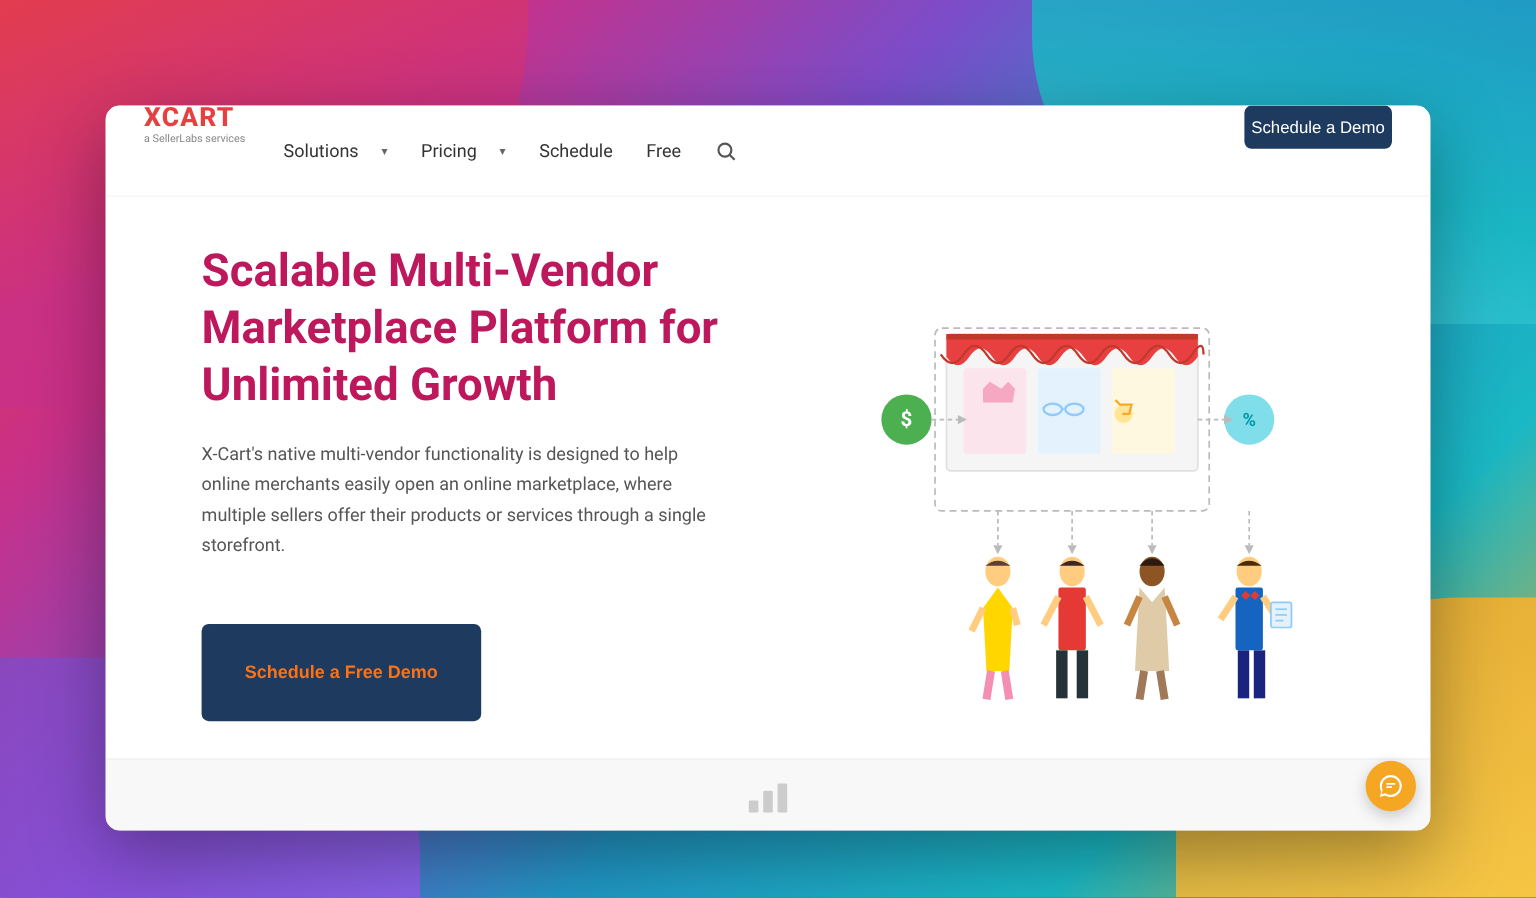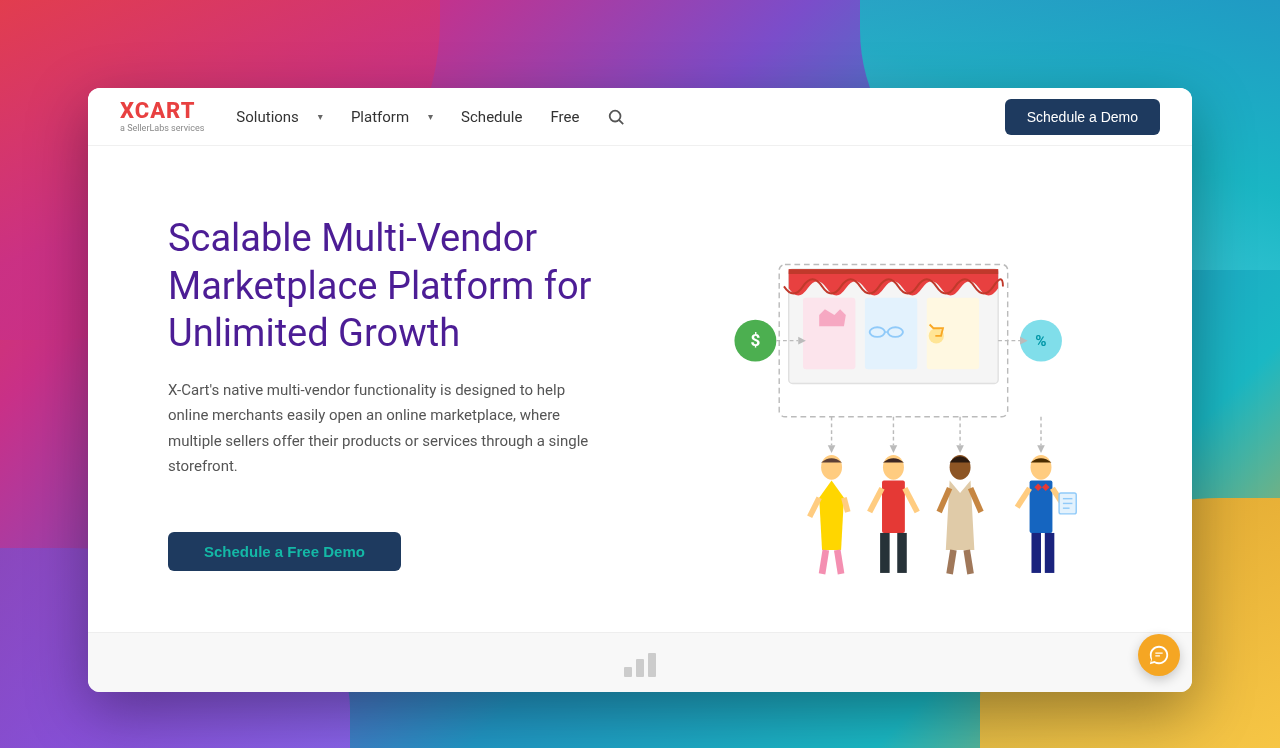--- a/index.html
+++ b/index.html
@@ -84,23 +84,22 @@
       box-shadow: 0 20px 60px rgba(0,0,0,0.35);
       z-index: 10;
       overflow: hidden;
       display: flex;
       flex-direction: column;
     }
 
     
     .navbar {
       display: flex;
-      align-items: center;
       padding: 0 32px;
-      height: 58px;
+      height: 76px;
       border-bottom: 1px solid #f0f0f0;
       background: #fff;
       flex-shrink: 0;
     }
 
     .logo {
       display: flex;
       flex-direction: column;
       margin-right: 32px;
     }
@@ -153,21 +152,21 @@
     }
 
     .nav-cta {
       margin-left: auto;
     }
 
     .btn-demo-nav {
       background: #1e3a5f;
       color: #fff;
       border: none;
-      padding: 10px 22px;
+      padding: 10px 6px;
       border-radius: 6px;
       font-size: 14px;
       font-weight: 500;
       cursor: pointer;
     }
 
     
     .hero {
       display: flex;
       flex: 1;
@@ -179,40 +178,40 @@
     .hero-left {
       flex: 1;
       display: flex;
       flex-direction: column;
       justify-content: center;
       padding-right: 40px;
     }
 
     .hero-title {
       font-size: 38px;
-      font-weight: 400;
-      color: #4c1d95;
+      font-weight: 700;
+      color: #be185d;
       line-height: 1.25;
       margin-bottom: 20px;
     }
 
     .hero-desc {
       font-size: 15px;
       color: #555;
       line-height: 1.7;
       margin-bottom: 52px;
       max-width: 430px;
     }
 
     .btn-demo-hero {
       display: inline-block;
       background: #1e3a5f;
-      color: #14b8a6;
+      color: #f97316;
       border: none;
-      padding: 11px 36px;
+      padding: 32px 36px;
       border-radius: 6px;
       font-size: 15px;
       font-weight: 600;
       cursor: pointer;
       width: fit-content;
     }
 
     
     .hero-right {
       flex: 1;
@@ -282,21 +281,21 @@
       </div>
       <div class="logo-sub">a SellerLabs services</div>
     </div>
 
     <div class="nav-links">
       <div class="nav-item">
         <span>Solutions</span>
         <span class="chevron">▾</span>
       </div>
       <div class="nav-item">
-        <span>Platform</span>
+        <span>Pricing</span>
         <span class="chevron">▾</span>
       </div>
       <div class="nav-item">
         <span>Schedule</span>
       </div>
       <div class="nav-item">
         <span>Free</span>
       </div>
       <div class="nav-item">
         <svg class="nav-search" viewBox="0 0 20 20" fill="none" stroke="currentColor" stroke-width="2">

